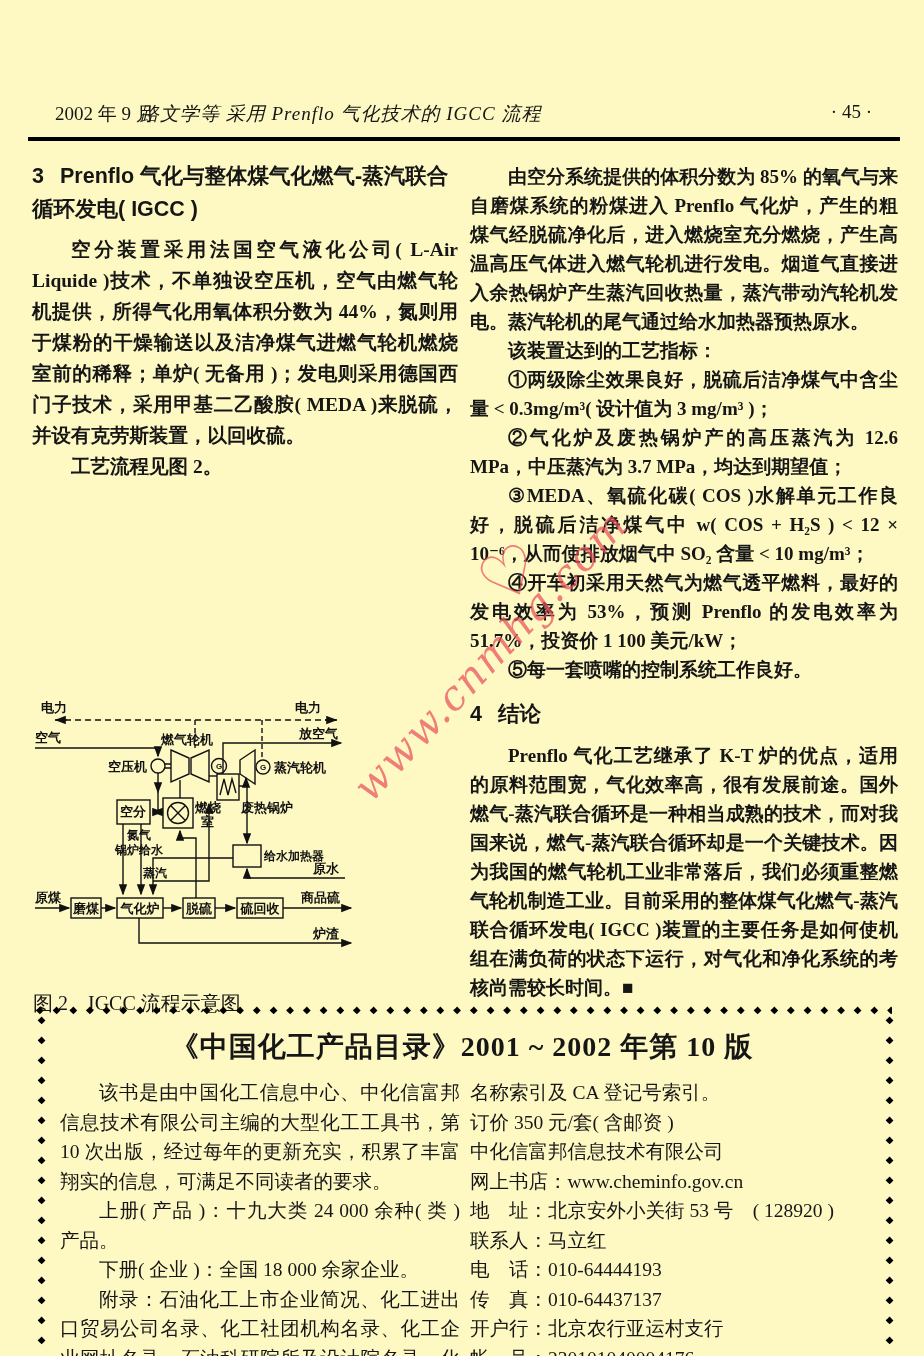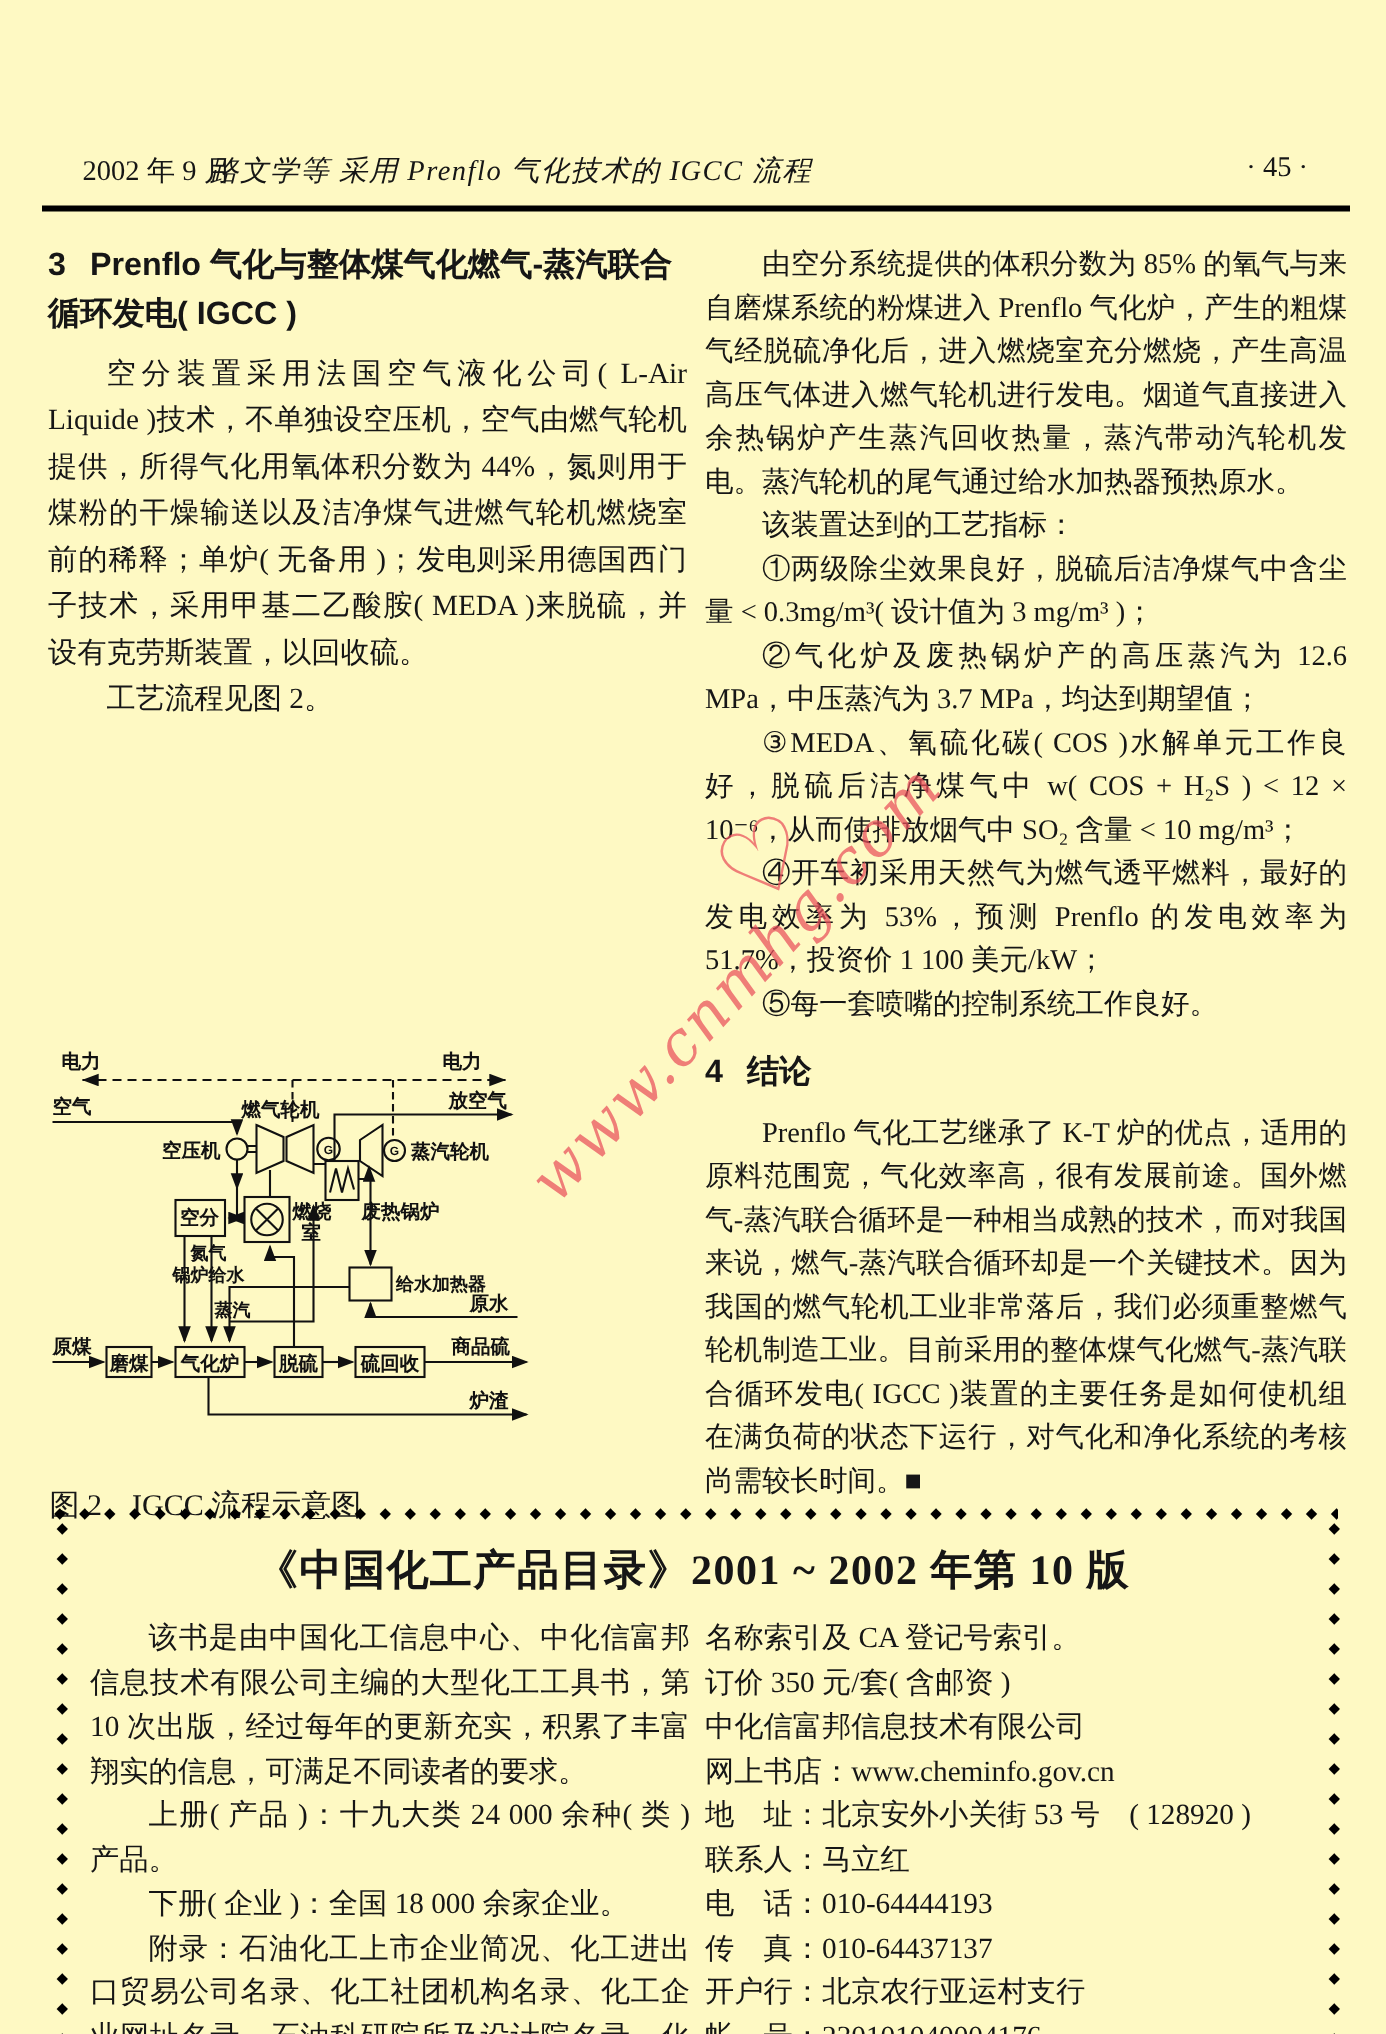--- a/index.html
+++ b/index.html
@@ -8,21 +8,21 @@
     background:#fef9c3;overflow:hidden;color:#161616;
     font-family:"Liberation Serif","DejaVu Serif",serif;
   }
   
   .hdr-date{position:absolute;left:55px;top:101px;font-size:19px;}
   .hdr-title{position:absolute;left:140px;right:108px;top:101px;text-align:left;font-size:19px;letter-spacing:1px;font-style:italic;}
   .hdr-page{position:absolute;right:52px;top:101px;font-size:19px;}
   .hdr-rule{position:absolute;left:28px;right:24px;top:137px;height:4px;background:#000;}
   
   .col{position:absolute;text-align:justify;}
-  .col p{margin:0;text-indent:2em;}
+  .col p{margin:0;text-indent:2em;font-weight:bold;}
   .col-left{left:32px;top:160px;width:426px;font-size:19.5px;line-height:31px;}
   .col-right{left:470px;top:162px;width:428px;font-size:19px;line-height:29px;}
   .sec-head{font-weight:bold;font-size:21.5px;line-height:33px;text-align:left;margin:0 0 8px 0;
             font-family:"Liberation Sans","DejaVu Sans",sans-serif;}
   .sec-head .num{margin-right:16px;}
   .col-right .sec-head{margin:14px 0 10px 0;}
   
   .figure{position:absolute;left:33px;top:698px;width:425px;height:292px;}
   .figure svg{width:100%;height:100%;}
   .fig-caption{position:absolute;left:33px;top:990px;width:425px;font-size:20px;}

